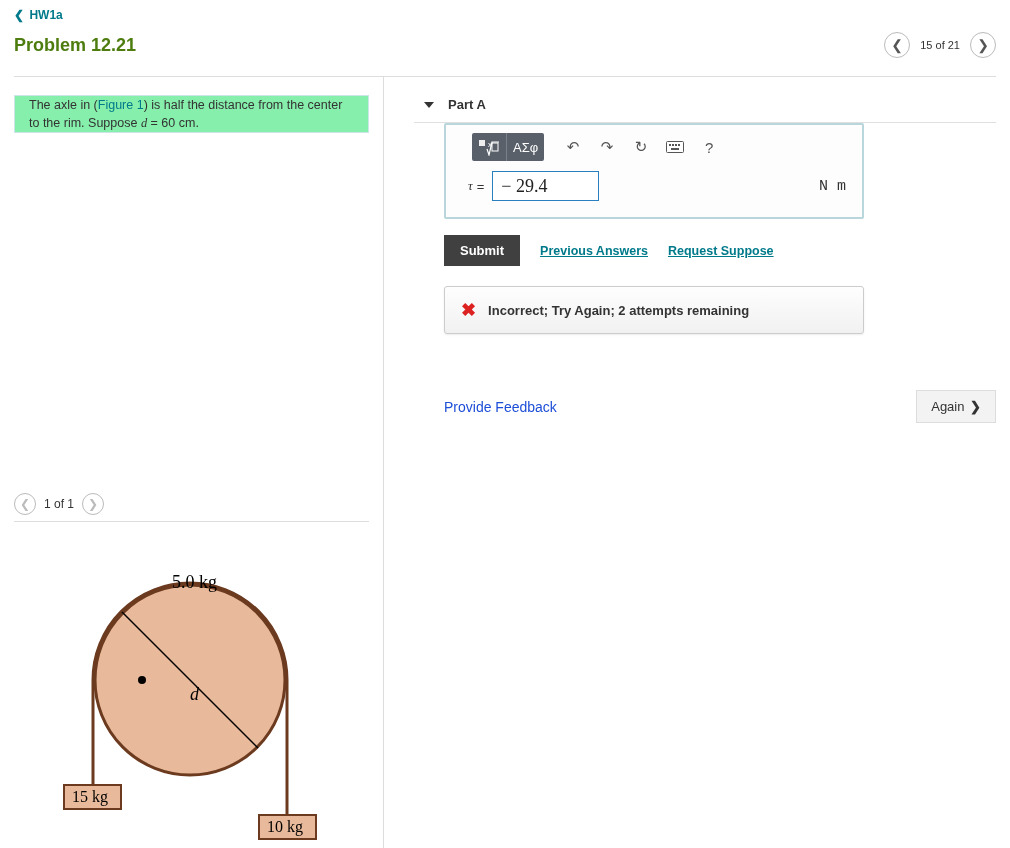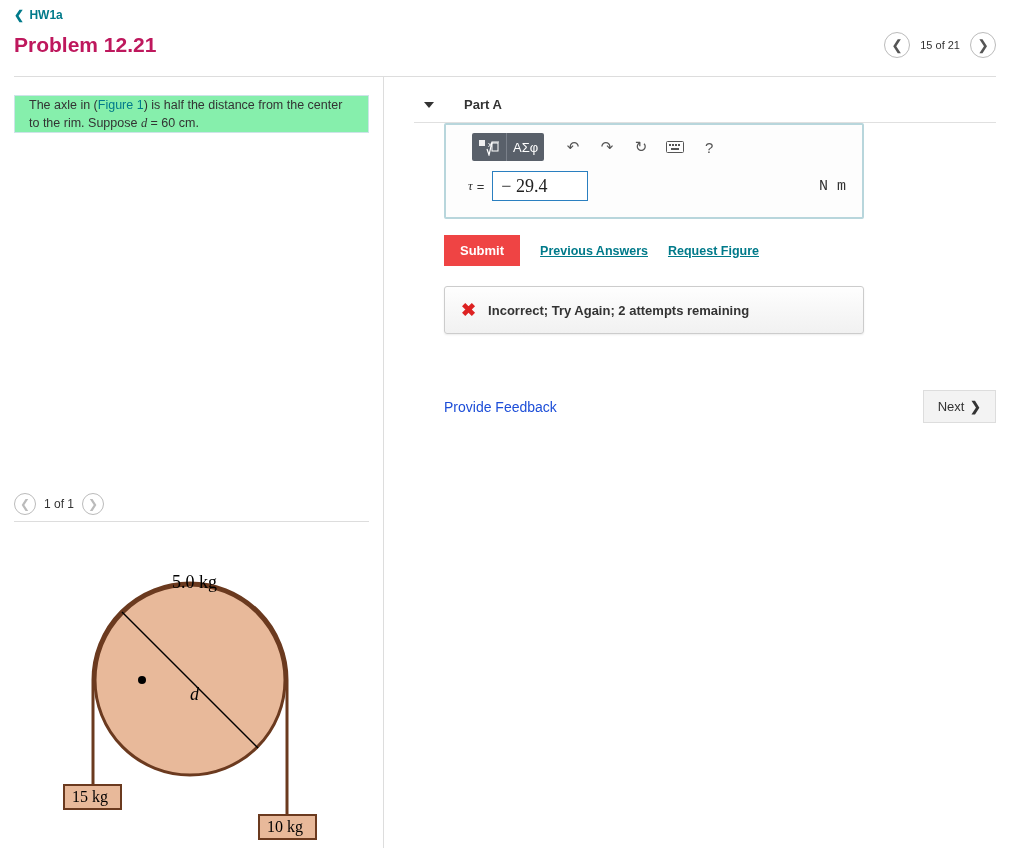--- a/index.html
+++ b/index.html
@@ -21,23 +21,23 @@
     cursor: pointer;
   }
   .back-link .chev { margin-right: 2px; }
   .header-row {
     display: flex;
     align-items: center;
     margin-top: 10px;
     margin-bottom: 18px;
   }
   .problem-title {
-    font-size: 21px;
+    font-size: 18px;
     font-weight: bold;
-    color: #be185d;
+    color: #4d7c0f;
     flex: 1;
   }
   .nav-circle {
     width: 26px; height: 26px;
     border: 1px solid #bbb;
     border-radius: 50%;
     display: inline-flex;
     align-items: center;
     justify-content: center;
     color: #555;
@@ -85,21 +85,20 @@
   .fig-nav .nav-circle { width: 22px; height: 22px; font-size: 12px; color: #bbb; }
   .fig-count { margin: 0 8px; font-size: 12px; }
   .figure-svg-wrap { padding: 18px 0 0 10px; }
 
   .part-header {
     border-bottom: 1px solid #e0e0e0;
     padding: 10px 4px 10px 4px;
     display: flex;
     align-items: center;
     cursor: pointer;
-    gap: 16px;
   }
   .caret-down {
     display: inline-block;
     width: 0; height: 0;
     border-left: 5px solid transparent;
     border-right: 5px solid transparent;
     border-top: 6px solid #333;
     margin-right: 14px;
     margin-left: 6px;
   }
@@ -150,36 +149,36 @@
   .input-row {
     display: flex;
     align-items: center;
     padding: 0 12px 0 18px;
   }
   .tau-label { font-family: "Times New Roman", serif; font-style: italic; font-size: 13px; margin-right:4px;}
   .eq { font-size: 13px; margin-right: 8px; }
   .answer-input {
     border: 1px solid #2a7fc0;
     height: 30px;
-    width: 96px;
+    width: 107px;
     padding: 2px 8px;
     font-family: "Times New Roman", serif;
     font-size: 18px;
     color: #222;
   }
   .input-spacer { flex: 1; }
   .unit { font-family: Liberation Mono, monospace; font-size: 15px; }
 
   .actions-row {
     margin: 16px 0 0 30px;
     display: flex;
     align-items: center;
   }
   .submit-btn {
-    background: #ef4444;
+    background: #404040;
     color: #fff;
     border: none;
     padding: 8px 16px;
     font-size: 13px;
     cursor: pointer;
     font-weight: bold;
   }
   .link-action {
     color: #007a8a;
     text-decoration: underline;
@@ -345,30 +344,30 @@
           <span class="eq">=</span>
           <input class="answer-input" type="text" value="− 29.4" style="">
           <div class="input-spacer"></div>
           <span class="unit">N m</span>
         </div>
       </div>
 
       <div class="actions-row">
         <button class="submit-btn">Submit</button>
         <span class="link-action">Previous Answers</span>
-        <span class="link-action">Request Figure</span>
+        <span class="link-action">Request Suppose</span>
       </div>
 
       <div class="feedback-box">
         <span class="x-icon">✖</span>
         <span class="feedback-text">Incorrect; Try Again; 2 attempts remaining</span>
       </div>
 
       <div class="footer-row">
         <span class="provide-fb">Provide Feedback</span>
         <button class="next-btn">
-          <span>Next</span>
+          <span>Again</span>
           <span class="chev-r">❯</span>
         </button>
       </div>
     </div>
   </div>
 </div>
 
 </body></html>

